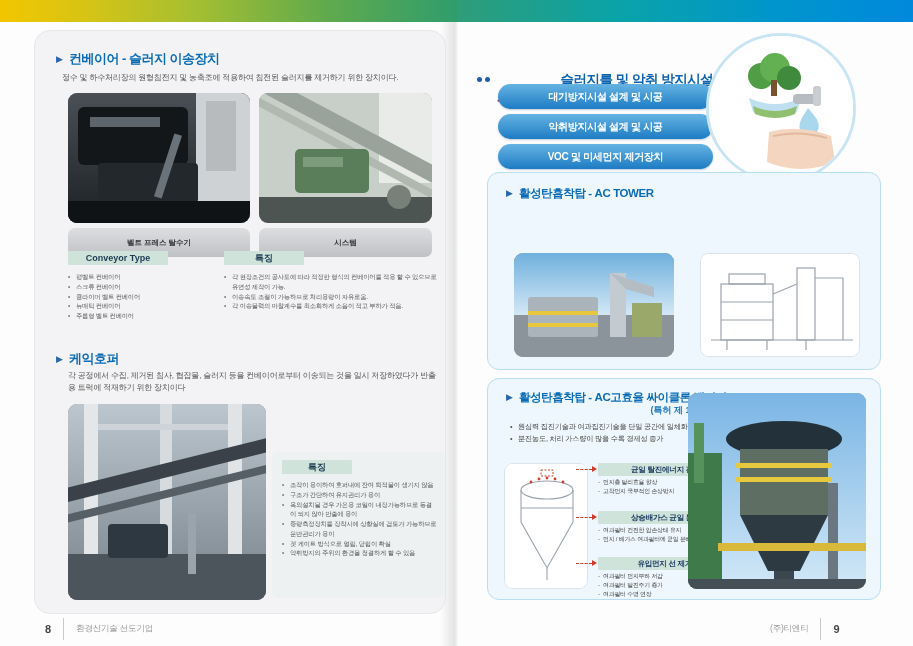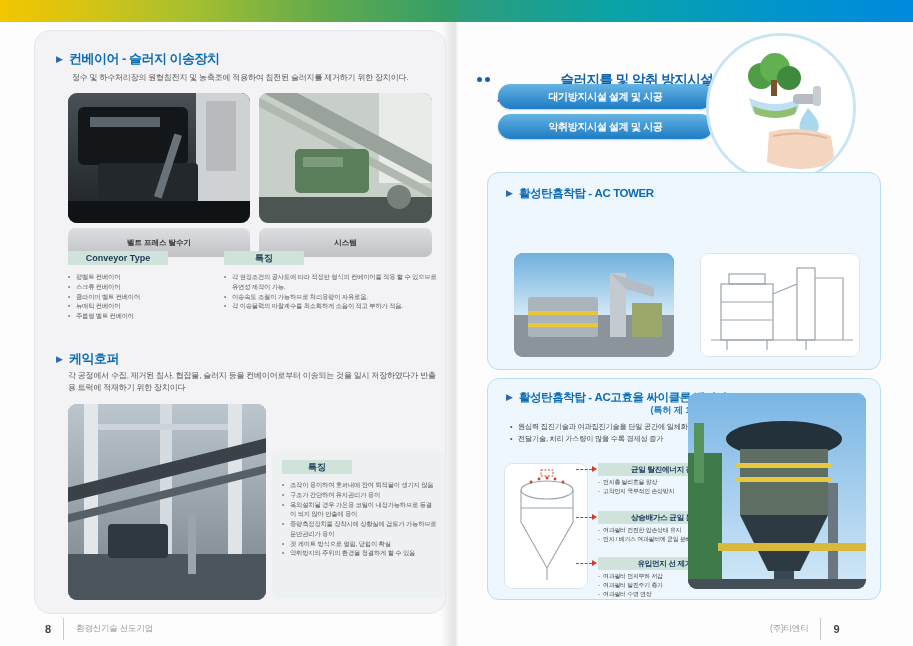--- a/index.html
+++ b/index.html
@@ -75,21 +75,21 @@
   <div class="topbar-left"></div>
   <div class="topbar-right"></div>
   <div class="gutter"></div>
 
   <div class="left-panel"></div>
 
   <div class="sec-title-row" style="top:50px; left:56px;">
     <span class="tri">▶</span>
     <span class="sec-title">컨베이어 - 슬러지 이송장치</span>
   </div>
-  <div class="body-text" style="position:absolute; top:72px; left:72px; width:372px;">정수 및 하수처리장의 원형침전지 및 농축조에 적용하여 침전된 슬러지를 제거하기 위한 장치이다.</div>
+  <div class="body-text" style="position:absolute; top:72px; left:62px; width:372px;">정수 및 하수처리장의 원형침전지 및 농축조에 적용하여 침전된 슬러지를 제거하기 위한 장치이다.</div>
 
   <div class="photo" style="top:93px; left:68px; width:182px; height:130px;">
     <svg width="182" height="130" viewBox="0 0 182 130">
       <defs>
           <linearGradient id="bp1" x1="0" y1="0" x2="0" y2="1">
         <stop offset="0" stop-color="#4a5056"></stop>
             <stop offset="1" stop-color="#1c2024"></stop>
           </linearGradient>
         </defs>
       <rect width="182" height="130" fill="url(#bp1)"></rect>
@@ -175,20 +175,21 @@
         <i></i>
         <i></i>
       </span>
     <span class="rp-label">사업분야</span>
     <span class="rp-label">-</span>
     <span class="rp-title">슬러지를 및 악취 방지시설</span>
   </div>
 
   <div class="pill" style="top:84px;">대기방지시설 설계 및 시공</div>
   <div class="pill" style="top:114px;">악취방지시설 설계 및 시공</div>
+  <div class="pill" style="top:144px;">VOC 및 미세먼지 제거장치</div>
 
   <div class="circle-illu">
     <svg width="144" height="144" viewBox="0 0 144 144">
       <rect width="144" height="144" fill="#ffffff"></rect>
       <circle cx="52" cy="40" r="13" fill="#4f9e45"></circle>
       <circle cx="66" cy="32" r="15" fill="#63b052"></circle>
       <circle cx="80" cy="42" r="12" fill="#3f8a3c"></circle>
       <rect x="62" y="44" width="6" height="16" fill="#7a5230"></rect>
       <path d="M40 62 Q66 74 92 62 L88 76 Q66 86 44 76 Z" fill="#bfe0f0"></path>
       <path d="M44 70 Q66 80 88 70 L86 78 Q66 86 46 78 Z" fill="#8fbf6f"></path>
@@ -244,21 +245,21 @@
   </div>
 
   <div class="blue-panel" style="top:378px; height:222px;">
     <div class="sec-title-row" style="top:11px; left:18px;">
       <span class="tri">▶</span>
       <span class="bp-title">활성탄흡착탑 - AC고효율 싸이클론 백필터</span>
     </div>
     <div class="patent" style="position:absolute; top:25px; left:95px; width:230px;">(특허 제 10-0242228호)</div>
     <ul class="star" style="position:absolute; top:42px; left:22px; width:260px;">
       <li>원심력 집진기술과 여과집진기술을 단일 공간에 일체화 시킴</li>
-      <li>전달기술, 처리 가스량이 많을 수록 경제성 증가</li>
+      <li>분진농도, 처리 가스량이 많을 수록 경제성 증가</li>
     </ul>
 
     <div class="photo" style="top:84px; left:16px; width:84px; height:126px; background:#fff; border:1px solid #dbe4ea;">
       <svg width="84" height="126" viewBox="0 0 84 126">
         <rect width="84" height="126" fill="#ffffff"></rect>
         <g stroke="#9aa4ad" stroke-width="1.1" fill="none">
           <ellipse cx="42" cy="26" rx="26" ry="9"></ellipse>
           <path d="M16 26 L16 58 L42 104 L68 58 L68 26"></path>
           <line x1="42" y1="104" x2="42" y2="116"></line>
           <line x1="16" y1="44" x2="68" y2="44"></line>

